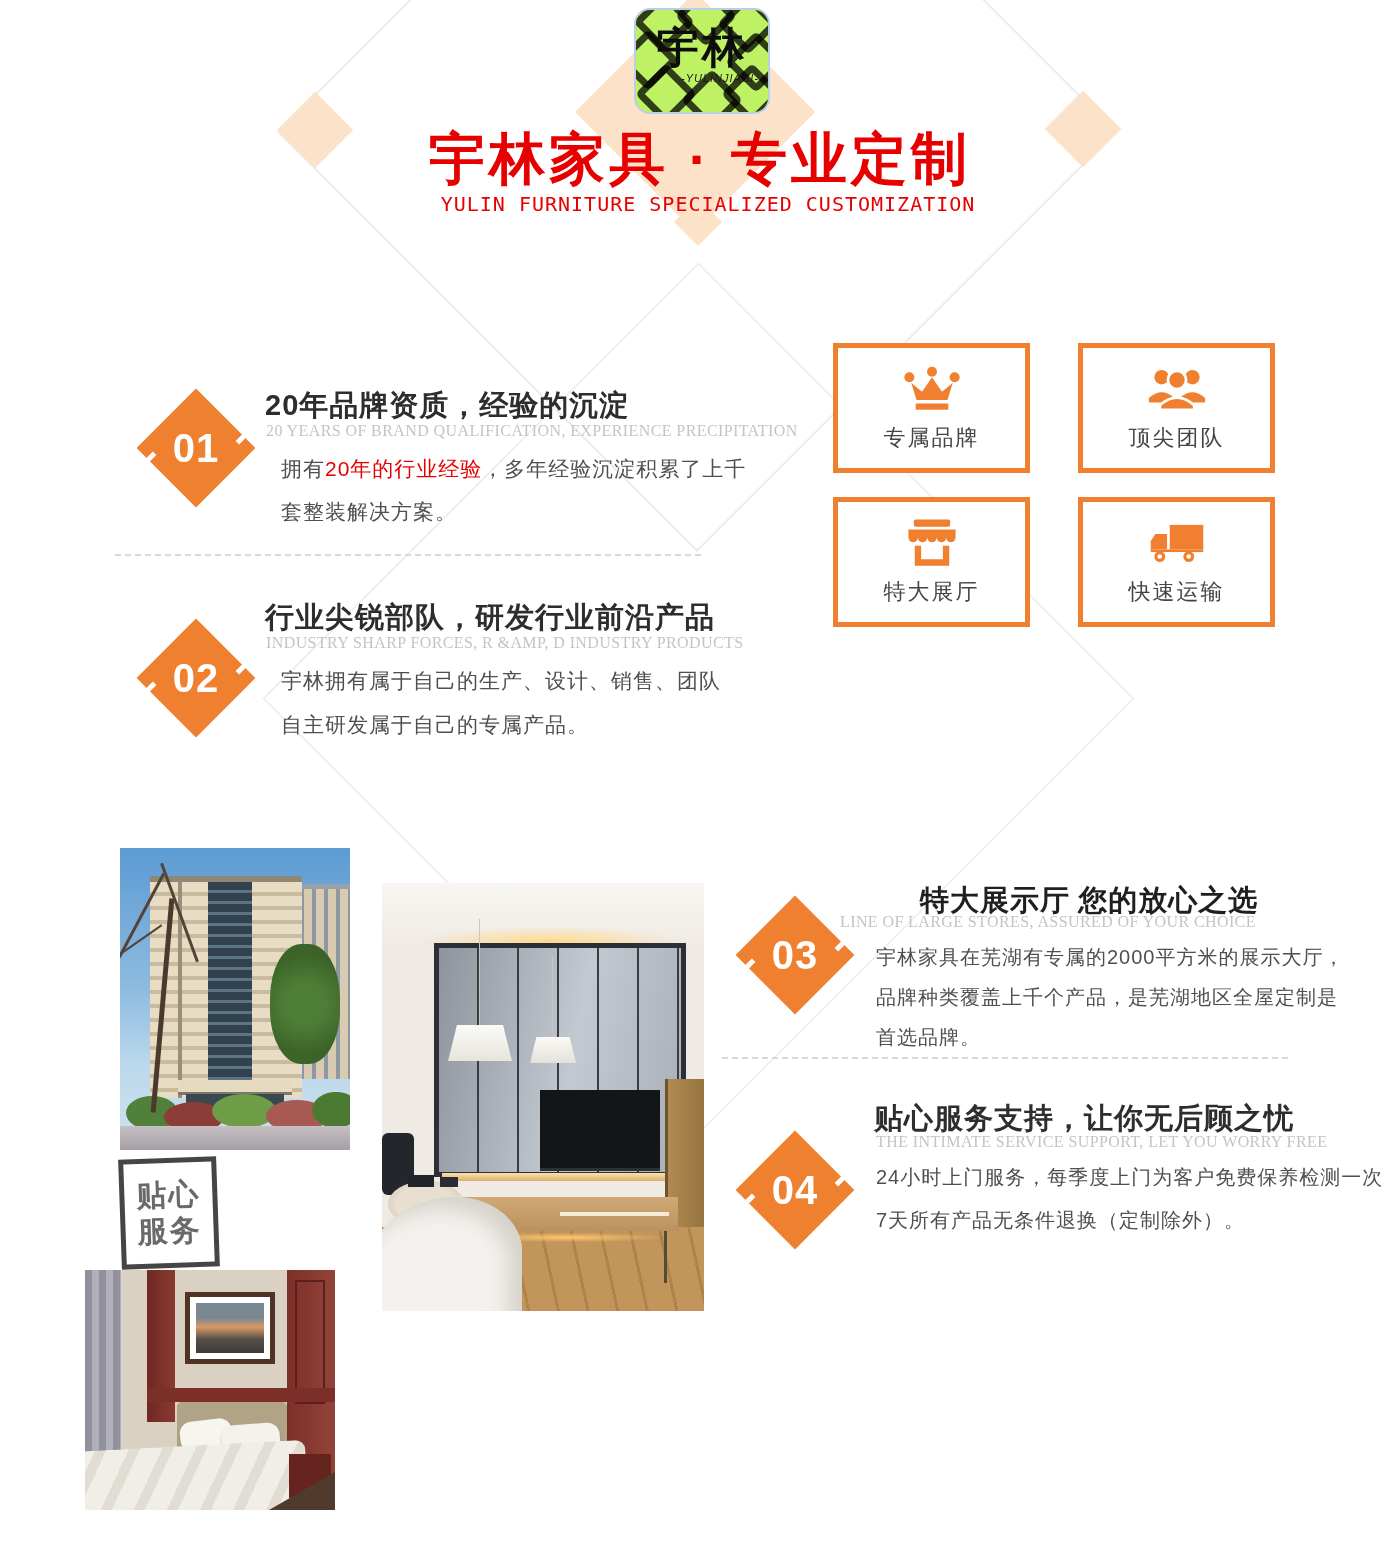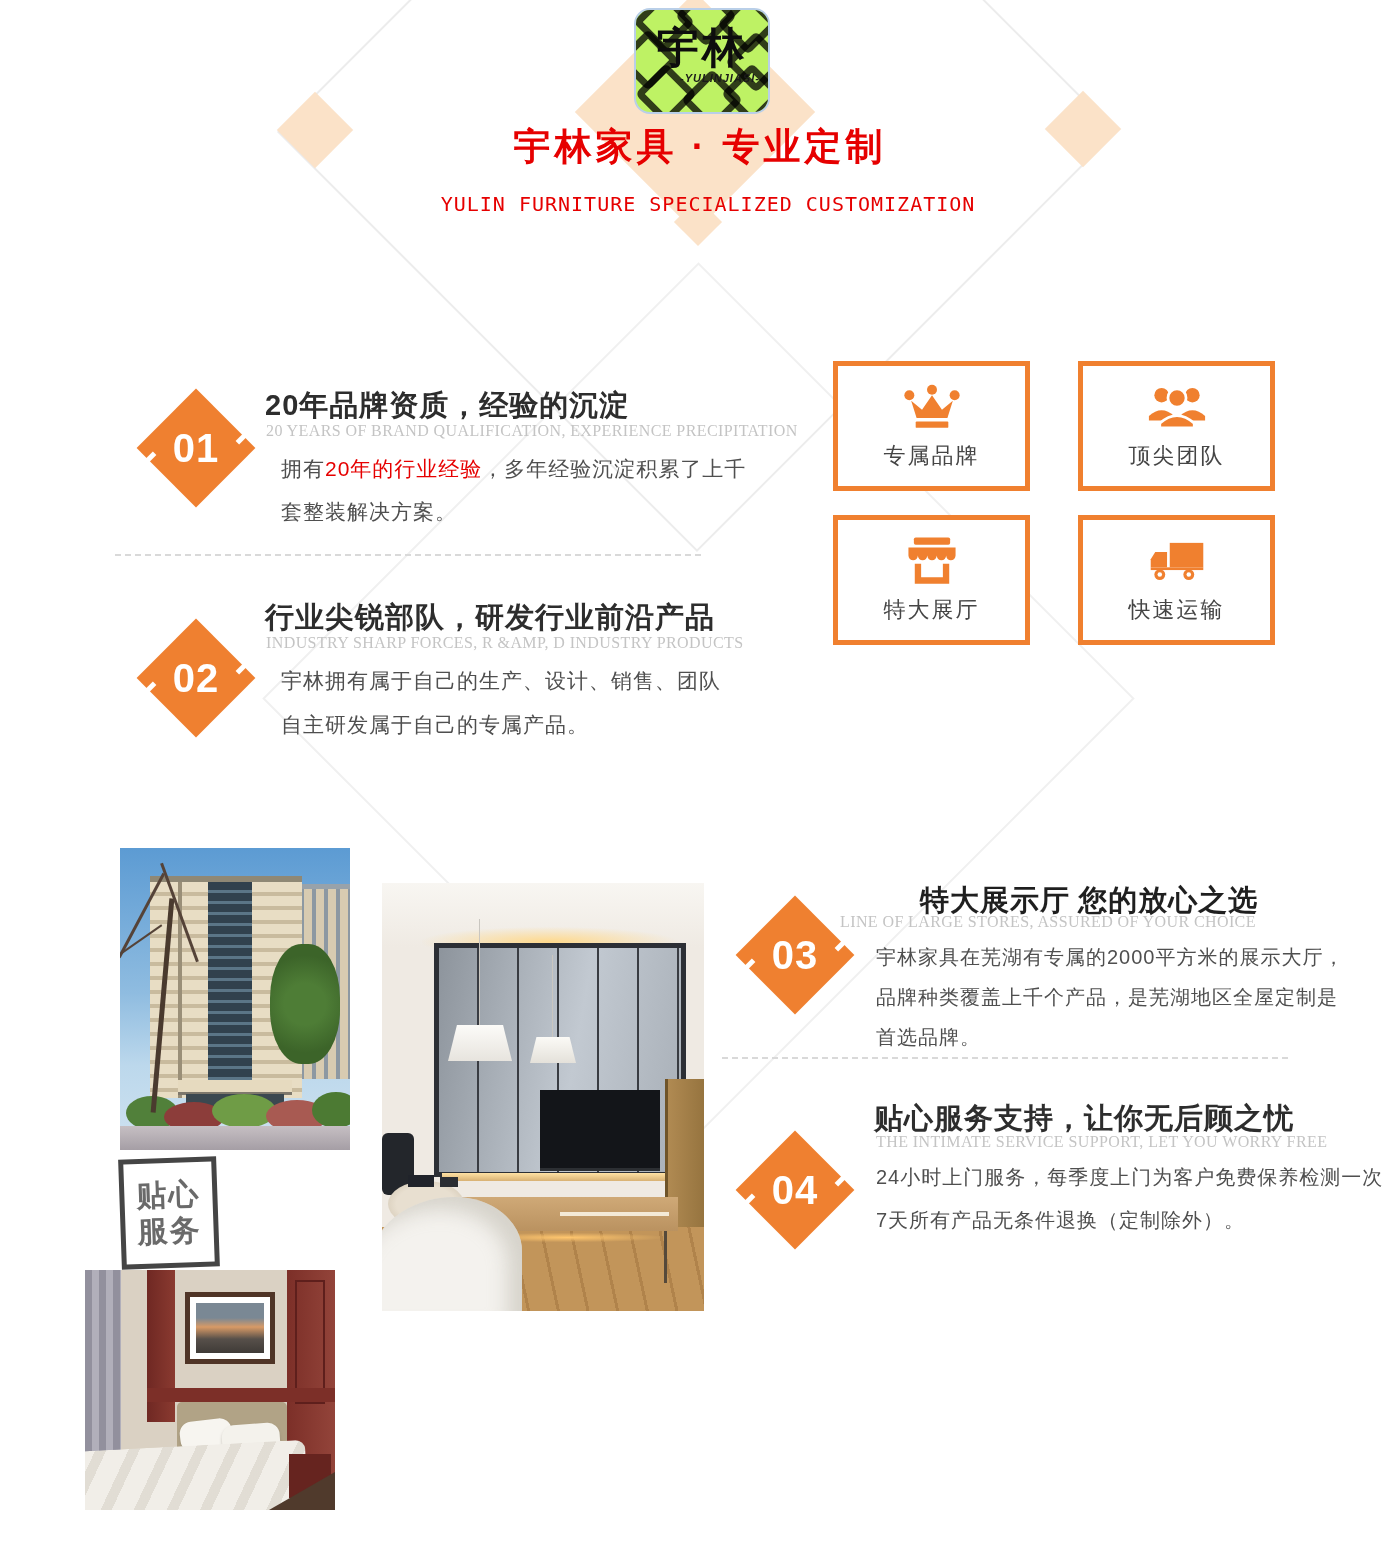--- a/index.html
+++ b/index.html
@@ -25,24 +25,24 @@
   .lp1{left:6px;top:-10px;border-color:#9fc2e6;}
   .lp2{left:48px;top:-16px;border-color:#aac8e8;}
   .lp3{left:90px;top:-8px;border-color:#9fc2e6;}
   .lp4{left:-10px;top:28px;border-color:#aac79b;}
   .lp5{left:98px;top:30px;border-color:#aac79b;}
   .lp6{left:8px;top:62px;border-color:#f0b07a;}
   .lp7{left:54px;top:68px;border-color:#f0b07a;}
   .lp8{left:94px;top:62px;border-color:#8fb3d9;}
   .logo-name{position:relative;z-index:2;margin-top:16px;font-family:"DejaVu Serif",serif;
         font-weight:900;font-size:42px;line-height:44px;color:#0d0d0d;letter-spacing:3px;}
-  .logo-sub{position:relative;z-index:2;font-size:11px;font-weight:bold;font-style:italic;
+  .logo-sub{position:relative;z-index:2;font-size:11px;font-weight:normal;font-style:italic;
         color:#1a1a1a;letter-spacing:1px;margin-top:2px;padding-left:36px;}
   .page-title{left:0;top:122px;width:1400px;text-align:center;z-index:2;
-        font-size:37px;font-weight:900;color:#e60000;letter-spacing:4px;}
+        font-size:56px;font-weight:900;color:#e60000;letter-spacing:4px;}
   .page-subtitle{left:0;top:192px;width:1400px;text-align:center;z-index:2;
         font-family:"DejaVu Sans Mono",monospace;font-size:20px;font-weight:500;
         color:#e60000;letter-spacing:1px;margin-left:8px;}
   
   .num-dia{position:absolute;width:84px;height:84px;background:#ef8030;transform:rotate(45deg);z-index:2;}
   .num-dia::before{content:"";position:absolute;right:14px;top:-9px;width:5px;height:18px;background:#fff;}
   .num-dia::after{content:"";position:absolute;left:14px;bottom:-9px;width:5px;height:18px;background:#fff;}
   .num-dia .n{position:absolute;inset:0;display:flex;align-items:center;justify-content:center;
         transform:rotate(-45deg);font-size:40px;font-weight:bold;color:#fff;letter-spacing:1px;}
   .d01{left:154px;top:406px;} .d02{left:154px;top:636px;}
@@ -60,21 +60,21 @@
   .t02{left:265px;top:598px;} .e02{left:266px;top:634px;}
   .b02{left:281px;top:659px;line-height:44px;}
   .t03{left:874px;top:881px;width:430px;text-align:center;}
   .e03{left:840px;top:913px;} .b03{left:876px;top:937px;font-size:20px;line-height:40px;}
   .t04{left:874px;top:1099px;} .e04{left:876px;top:1133px;}
   .b04{left:876px;top:1156px;font-size:20px;line-height:43px;}
   .divider{position:absolute;border-top:2px dashed #d9d9d9;z-index:2;}
   .div1{left:115px;top:554px;width:586px;}
   .div2{left:722px;top:1057px;width:566px;}
   
-  .feat-grid{left:833px;top:361px;display:grid;grid-template-columns:197px 197px;
+  .feat-grid{left:833px;top:343px;display:grid;grid-template-columns:197px 197px;
         grid-template-rows:130px 130px 130px;column-gap:48px;row-gap:24px;z-index:2;}
   .feat-box{box-sizing:border-box;border:5px solid #f0802f;background:#fff;display:flex;
         flex-direction:column;align-items:center;justify-content:center;}
   .feat-box svg{width:58px;height:50px;margin-bottom:9px;}
   .feat-label{font-size:22px;color:#454545;letter-spacing:2px;}
   
   .photo{position:absolute;overflow:hidden;z-index:2;}
   .photo *{position:absolute;}
   
   .p-build{left:120px;top:848px;width:230px;height:302px;

